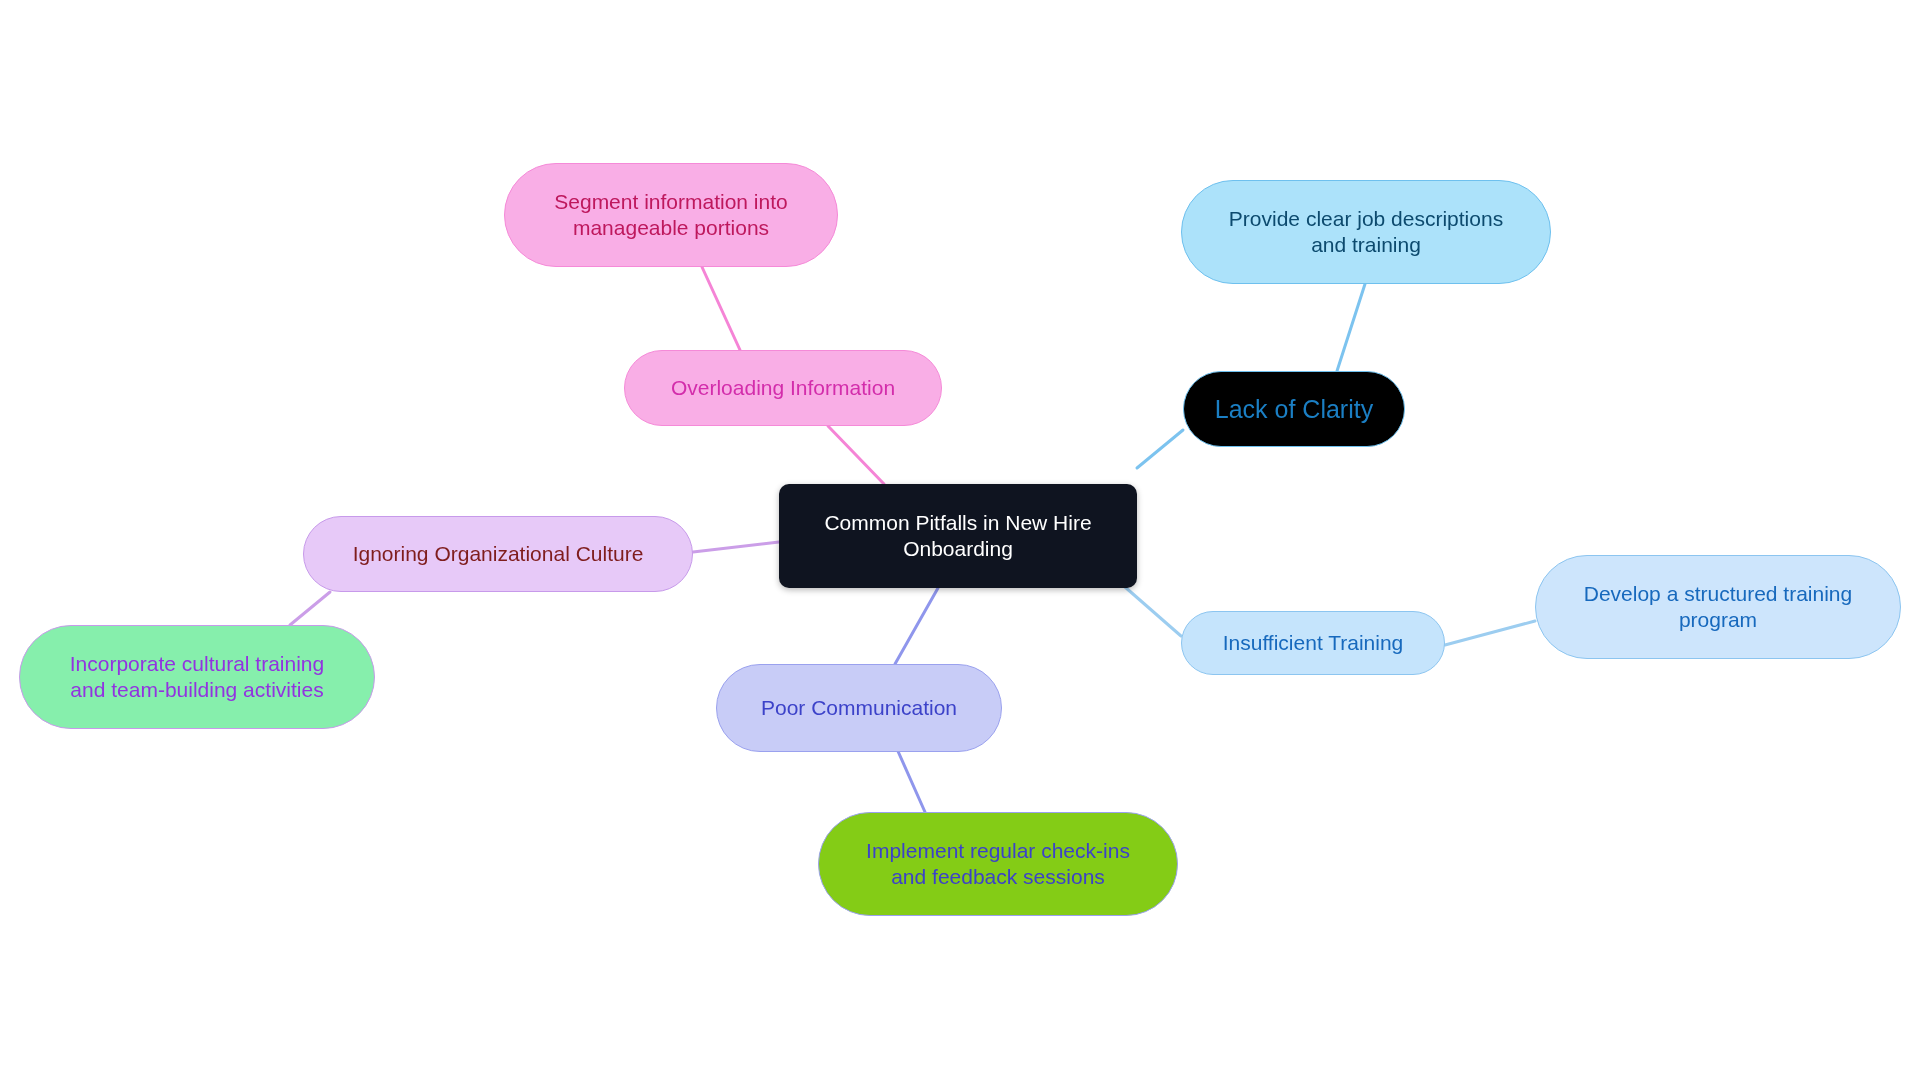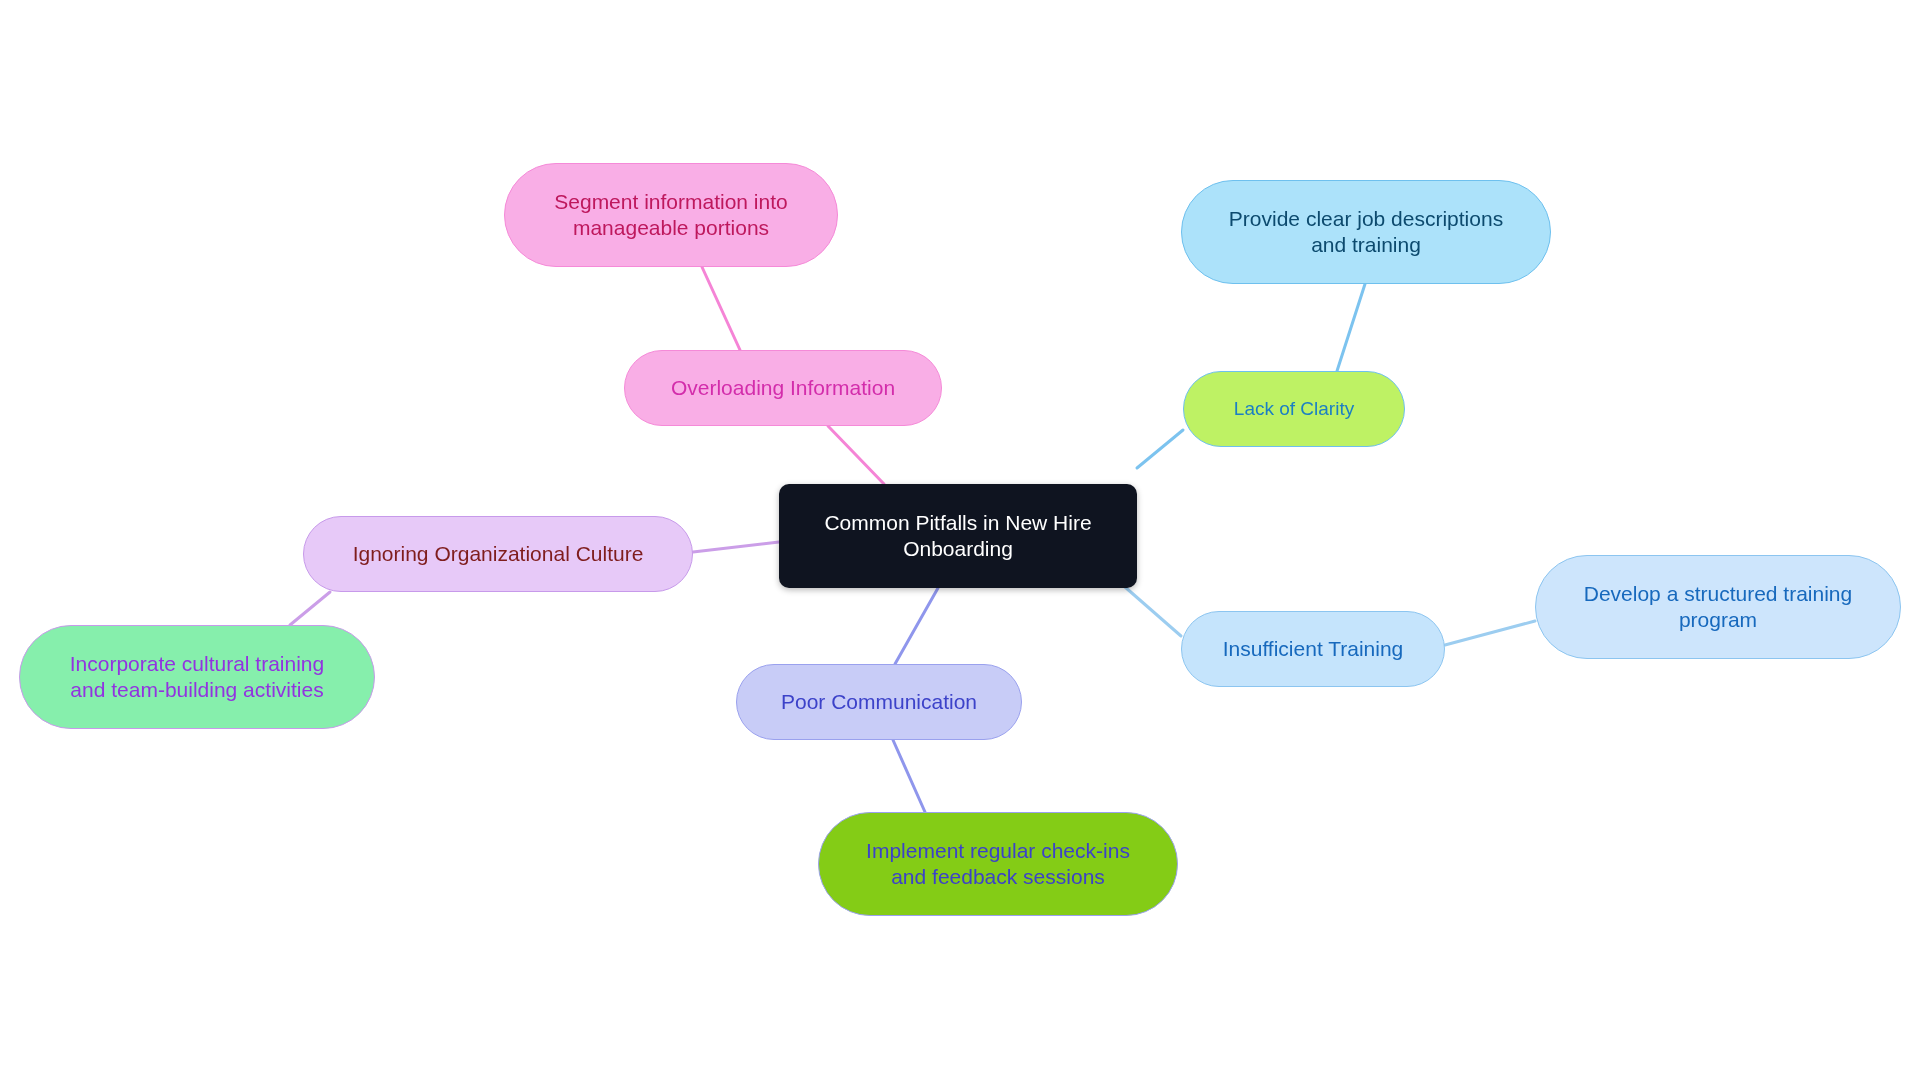--- a/index.html
+++ b/index.html
@@ -57,27 +57,27 @@
       <line x1="938" y1="588" x2="895" y2="664" stroke="#8f96ec" stroke-width="3" stroke-linecap="round"></line>
       <line x1="893" y1="740" x2="925" y2="812" stroke="#8f96ec" stroke-width="3" stroke-linecap="round"></line>
       <line x1="779" y1="542" x2="693" y2="552" stroke="#cb9ee8" stroke-width="3" stroke-linecap="round"></line>
       <line x1="330" y1="592" x2="290" y2="625" stroke="#cb9ee8" stroke-width="3" stroke-linecap="round"></line>
       <line x1="884" y1="484" x2="828" y2="426" stroke="#f584d6" stroke-width="3" stroke-linecap="round"></line>
       <line x1="740" y1="350" x2="702" y2="267" stroke="#f584d6" stroke-width="3" stroke-linecap="round"></line>
     </svg>
   <div id="node-layer">
       <div class="node root" style="left: 779px; top: 484px; width: 358px; height: 104px; background: rgb(15, 20, 32); color: rgb(255, 255, 255); font-size: 21px;"><span class="node-label">Common Pitfalls in New Hire
 Onboarding</span></div>
-      <div class="node" style="left: 1183px; top: 371px; width: 222px; height: 76px; background: #bef264; color: rgb(27, 127, 196); font-size: 19px; border: 1.5px solid rgb(110, 192, 238);"><span class="node-label">Lack of Clarity</span></div>
+      <div class="node" style="left: 1183px; top: 371px; width: 222px; height: 76px; background: #000000; color: rgb(27, 127, 196); font-size: 25px; border: 1.5px solid rgb(110, 192, 238);"><span class="node-label">Lack of Clarity</span></div>
       <div class="node" style="left: 1181px; top: 180px; width: 370px; height: 104px; background: rgb(172, 226, 250); color: #0c4a6e; font-size: 21px; border: 1.5px solid rgb(110, 192, 238);"><span class="node-label">Provide clear job descriptions
 and training</span></div>
-      <div class="node" style="left: 1181px; top: 611px; width: 264px; height: 76px; background: rgb(197, 228, 252); color: rgb(23, 105, 189); font-size: 21px; border: 1.5px solid rgb(140, 197, 240);"><span class="node-label">Insufficient Training</span></div>
+      <div class="node" style="left: 1181px; top: 611px; width: 264px; height: 64px; background: rgb(197, 228, 252); color: rgb(23, 105, 189); font-size: 21px; border: 1.5px solid rgb(140, 197, 240);"><span class="node-label">Insufficient Training</span></div>
       <div class="node" style="left: 1535px; top: 555px; width: 366px; height: 104px; background: rgb(205, 229, 252); color: rgb(23, 105, 189); font-size: 21px; border: 1.5px solid rgb(140, 197, 240);"><span class="node-label">Develop a structured training
 program</span></div>
-      <div class="node" style="left: 736px; top: 664px; width: 286px; height: 76px; background: rgb(200, 204, 247); color: rgb(60, 66, 201); font-size: 21px; border: 1.5px solid rgb(154, 161, 238);"><span class="node-label">Poor Communication</span></div>
+      <div class="node" style="left: 716px; top: 664px; width: 286px; height: 88px; background: rgb(200, 204, 247); color: rgb(60, 66, 201); font-size: 21px; border: 1.5px solid rgb(154, 161, 238);"><span class="node-label">Poor Communication</span></div>
       <div class="node" style="left: 818px; top: 812px; width: 360px; height: 104px; background: #84cc16; color: rgb(60, 66, 201); font-size: 21px; border: 1.5px solid rgb(154, 161, 238);"><span class="node-label">Implement regular check-ins
 and feedback sessions</span></div>
       <div class="node" style="left: 303px; top: 516px; width: 390px; height: 76px; background: rgb(231, 201, 248); color: #7f1d1d; font-size: 21px; border: 1.5px solid rgb(199, 154, 234);"><span class="node-label">Ignoring Organizational Culture</span></div>
       <div class="node" style="left: 19px; top: 625px; width: 356px; height: 104px; background: #86efac; color: rgb(146, 51, 224); font-size: 21px; border: 1.5px solid rgb(199, 154, 234);"><span class="node-label">Incorporate cultural training
 and team-building activities</span></div>
       <div class="node" style="left: 624px; top: 350px; width: 318px; height: 76px; background: rgb(249, 174, 230); color: rgb(211, 45, 171); font-size: 21px; border: 1.5px solid rgb(245, 138, 216);"><span class="node-label">Overloading Information</span></div>
       <div class="node" style="left: 504px; top: 163px; width: 334px; height: 104px; background: rgb(249, 174, 230); color: #be185d; font-size: 21px; border: 1.5px solid rgb(245, 138, 216);"><span class="node-label">Segment information into
 manageable portions</span></div>
     </div>
 </div>

